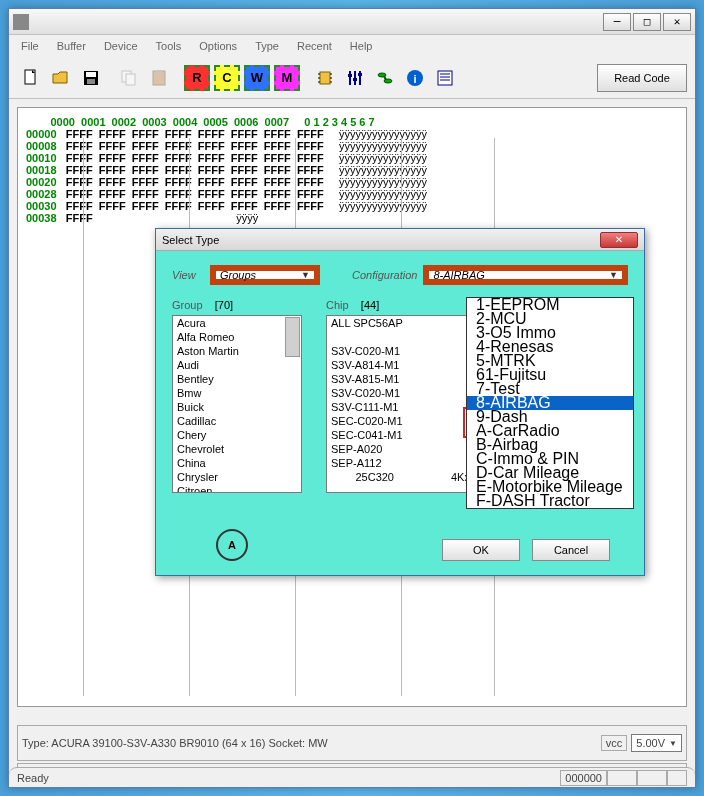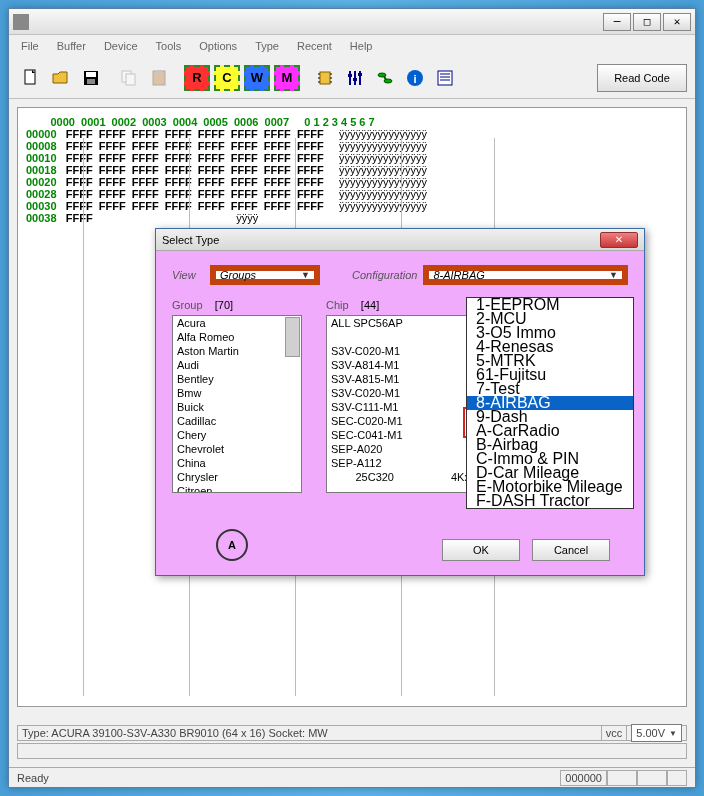--- a/index.html
+++ b/index.html
@@ -22,21 +22,21 @@
 .sep { width: 6px; }
 .readcode-btn { margin-left: auto; width: 90px; height: 28px; border: 1px solid #888; background: linear-gradient(to bottom, #fff, #e0e0e0); text-align: center; line-height: 26px; }
 .hexarea { background: #fff; margin: 8px; border: 1px solid #999; padding: 8px; height: 600px; font-family: 'Courier New', monospace; font-size: 13px; overflow: hidden; position: relative; }
 .hexheader { color: #008800; font-weight: bold; white-space: pre; }
 .hexrow { white-space: pre; }
 .hexaddr { color: #008800; font-weight: bold; }
 .hexdata { color: #000; font-weight: bold; }
 .hexascii { color: #000; }
 .vbar { position: absolute; top: 30px; bottom: 10px; width: 1px; background: #bbb; }
 
-.dialog { position: absolute; top: 228px; left: 155px; width: 490px; height: 348px; background: #f0abfc; border: 1px solid #3a6ea5; box-shadow: 2px 2px 8px rgba(0,0,0,0.4); z-index: 10; }
+.dialog { position: absolute; top: 228px; left: 155px; width: 490px; height: 348px; background: #5eead4; border: 1px solid #3a6ea5; box-shadow: 2px 2px 8px rgba(0,0,0,0.4); z-index: 10; }
 .dlg-title { height: 22px; background: linear-gradient(to bottom, #f0f0f0, #d8d8d8); border-bottom: 1px solid #aaa; display: flex; align-items: center; padding: 0 6px; font-size: 12px; }
 .dlg-title span { flex: 1; }
 .dlg-close { width: 38px; height: 16px; background: linear-gradient(to bottom, #f08080, #c83838); border: 1px solid #903030; color: #fff; text-align: center; line-height: 14px; font-size: 10px; border-radius: 2px; }
 .dlg-body { padding: 14px 16px; }
 .dlg-row { display: flex; align-items: center; margin-bottom: 14px; gap: 6px; font-style: italic; }
 .dlg-label { color: #555; }
 .dlg-select { flex: 1; height: 20px; border: 6px solid #c2410c; background: #fff; padding: 0 4px; display: flex; align-items: center; justify-content: space-between; }
 .dlg-select .arrow { font-size: 9px; color: #333; }
 .dlg-cols { display: flex; gap: 24px; margin-top: 8px; }
 .dlg-col { flex: 1; }
@@ -44,25 +44,25 @@
 .listbox .item { padding: 1px 4px; white-space: nowrap; }
 .dropdown { position: absolute; top: 68px; left: 310px; width: 168px; background: #fff; border: 1px solid #333; z-index: 20; }
 .dropdown .item { padding: 0px 9px; font-size: 16px; line-height: 14px; }
 .dropdown .item.sel { background: #0a64c8; color: #fff; }
 .redbox { position: absolute; border: 2px solid #e02020; pointer-events: none; }
 .dlg-buttons { display: flex; gap: 12px; margin-top: 12px; padding-right: 20px; }
 .dlg-btn { width: 78px; height: 22px; border: 1px solid #888; background: linear-gradient(to bottom, #fff, #e0e0e0); text-align: center; line-height: 20px; }
 .logo { width: 32px; height: 32px; border: 2px solid #333; border-radius: 50%; display: flex; align-items: center; justify-content: center; font-size: 18px; font-weight: bold; margin-left: 50px; margin-top: 10px; position: absolute; bottom: 14px; left: 10px; }
 
 .statusbar { position: absolute; bottom: 22px; left: 0; right: 0; height: 40px; }
-.statusrow { height: 16px; border: 1px solid #aaa; margin: 0 8px; background: #f0f0f0; display: flex; align-items: center; padding: 0 4px; gap: 4px; font-size: 11px; color: #444; }
+.statusrow { height: 36px; border: 1px solid #aaa; margin: 0 8px; background: #f0f0f0; display: flex; align-items: center; padding: 0 4px; gap: 4px; font-size: 11px; color: #444; }
 .statusrow .spacer { flex: 1; }
 .statusbox { border: 1px solid #aaa; padding: 0 4px; height: 16px; line-height: 14px; display: inline-block; }
 .statusselect { border: 1px solid #7a7a7a; background: #fff; padding: 0 4px; display: flex; align-items: center; gap: 4px; height: 18px; }
-.bottomstatus { position: absolute; bottom: 0; left: 0; right: 0; height: 20px; background: #f0f0f0; border-top: 1px solid #aaa; display: flex; align-items: center; padding: 0 8px; font-size: 11px; color: #444; }
+.bottomstatus { position: absolute; bottom: 0; left: 0; right: 0; height: 20px; background: #f0f0f0; border-top: 1px solid #aaa; display: flex; align-items: center; padding: 0 8px; font-size: 11px; color: #444; border-radius: 8px; }
 .bottomstatus .spacer { flex: 1; }
 
 .scrollthumb { position: absolute; right: 1px; top: 1px; width: 15px; height: 40px; background: #d0d0d0; border: 1px solid #999; }
 .icon-svg { width: 20px; height: 20px; }
 </style>
 </head>
 <body>
 
 <div class="window">
   <div class="titlebar">

